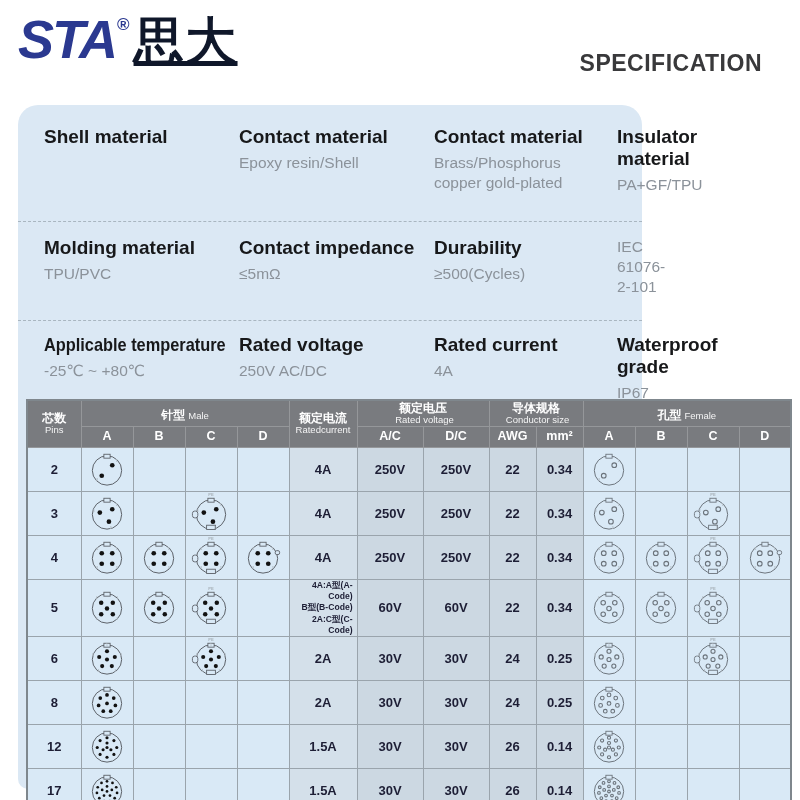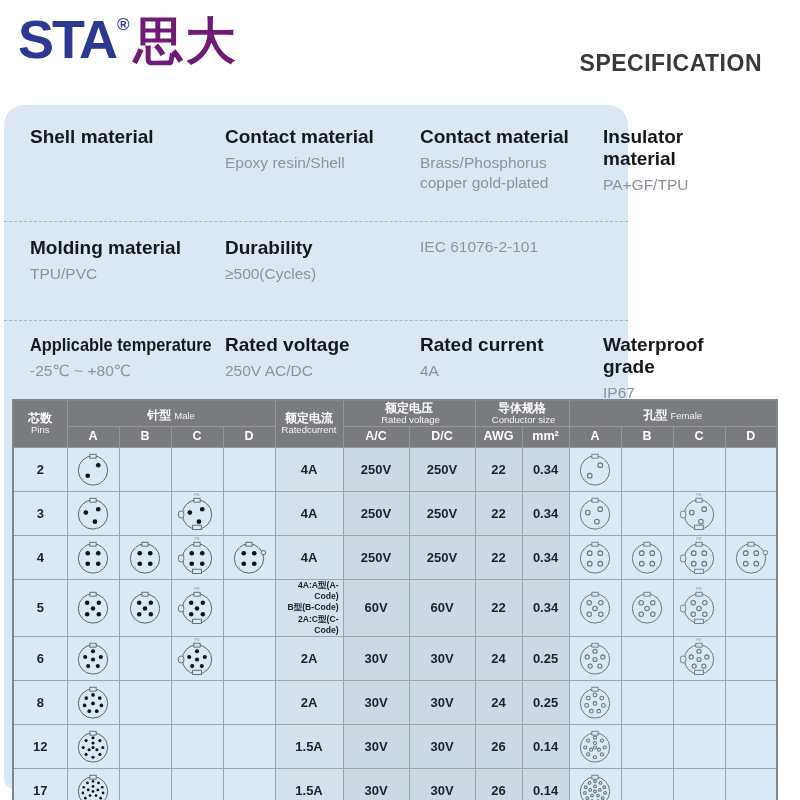--- a/index.html
+++ b/index.html
@@ -7,27 +7,27 @@
     --panel:#dbe8f4; --hdr:#797b7f; --hdr-border:#95979a;
     --cell-border:#9aa4ac; --cell-light:#d9e9f6; --cell-mid:#d4e0ea; --cell-dark:#ccd8e2;
   }
   html,body{margin:0;padding:0;}
   body{
     width:800px;height:800px;background:#ffffff;position:relative;overflow:hidden;
     font-family:"Liberation Sans","DejaVu Sans",sans-serif;
   }
   
   .logo{position:absolute;left:18px;top:8px;white-space:nowrap;}
-  .logo-sta{color:var(--brand);font-weight:bold;font-size:54px;letter-spacing:-2px;}
+  .logo-sta{color:var(--brand);font-style:italic;font-weight:bold;font-size:54px;letter-spacing:-2px;}
   .logo-reg{color:var(--brand);font-weight:bold;font-size:17px;vertical-align:28px;margin-left:1px;}
-  .logo-cjk{color:#701a75;font-weight:900;font-size:50px;margin-left:4px;letter-spacing:2px;}
+  .logo-cjk{color:#0f172a;font-weight:900;font-size:50px;margin-left:4px;letter-spacing:2px;text-decoration:underline;}
   .page-title{position:absolute;right:38px;top:50px;margin:0;font-size:23px;font-weight:800;
     color:#39393b;letter-spacing:.5px;}
   
-  .panel{position:absolute;left:4px;top:105px;width:624px;height:684px;background:var(--panel);
+  .panel{position:absolute;left:18px;top:105px;width:624px;height:684px;background:var(--panel);
     border-radius:20px 20px 10px 10px;box-sizing:border-box;}
   
   .spec-row{display:grid;grid-template-columns:195px 195px 183px 1fr;padding:0 26px;box-sizing:border-box;}
   .spec-row.r1{height:117px;padding-top:21px;}
   .spec-row.r2{height:99px;padding-top:15px;}
   .spec-row.r3{height:76px;padding-top:13px;}
   .spec-row.dashed{border-bottom:1px dashed #a9b6c0;}
   .spec-item{padding-right:14px;}
   .spec-item .t{font-size:19px;font-weight:bold;color:var(--ink);margin-bottom:5px;}
   .spec-item.condensed .t{transform:scaleX(.86);transform-origin:left bottom;white-space:nowrap;}
@@ -77,20 +77,24 @@
             <div class="t">Insulator material</div>
             <div class="v">PA+GF/TPU</div>
           </div>
         </div>
         <div class="spec-row r2 dashed">
           <div class="spec-item">
             <div class="t">Molding material</div>
             <div class="v">TPU/PVC</div>
           </div>
           <div class="spec-item">
+            <div class="t">Contact impedance</div>
+            <div class="v">≤5mΩ</div>
+          </div>
+          <div class="spec-item">
             <div class="t">Durability</div>
             <div class="v">≥500(Cycles)</div>
           </div>
           <div class="spec-item">
             <div class="v">IEC 61076-2-101</div>
           </div>
         </div>
         <div class="spec-row r3">
           <div class="spec-item condensed">
             <div class="t">Applicable temperature</div>

